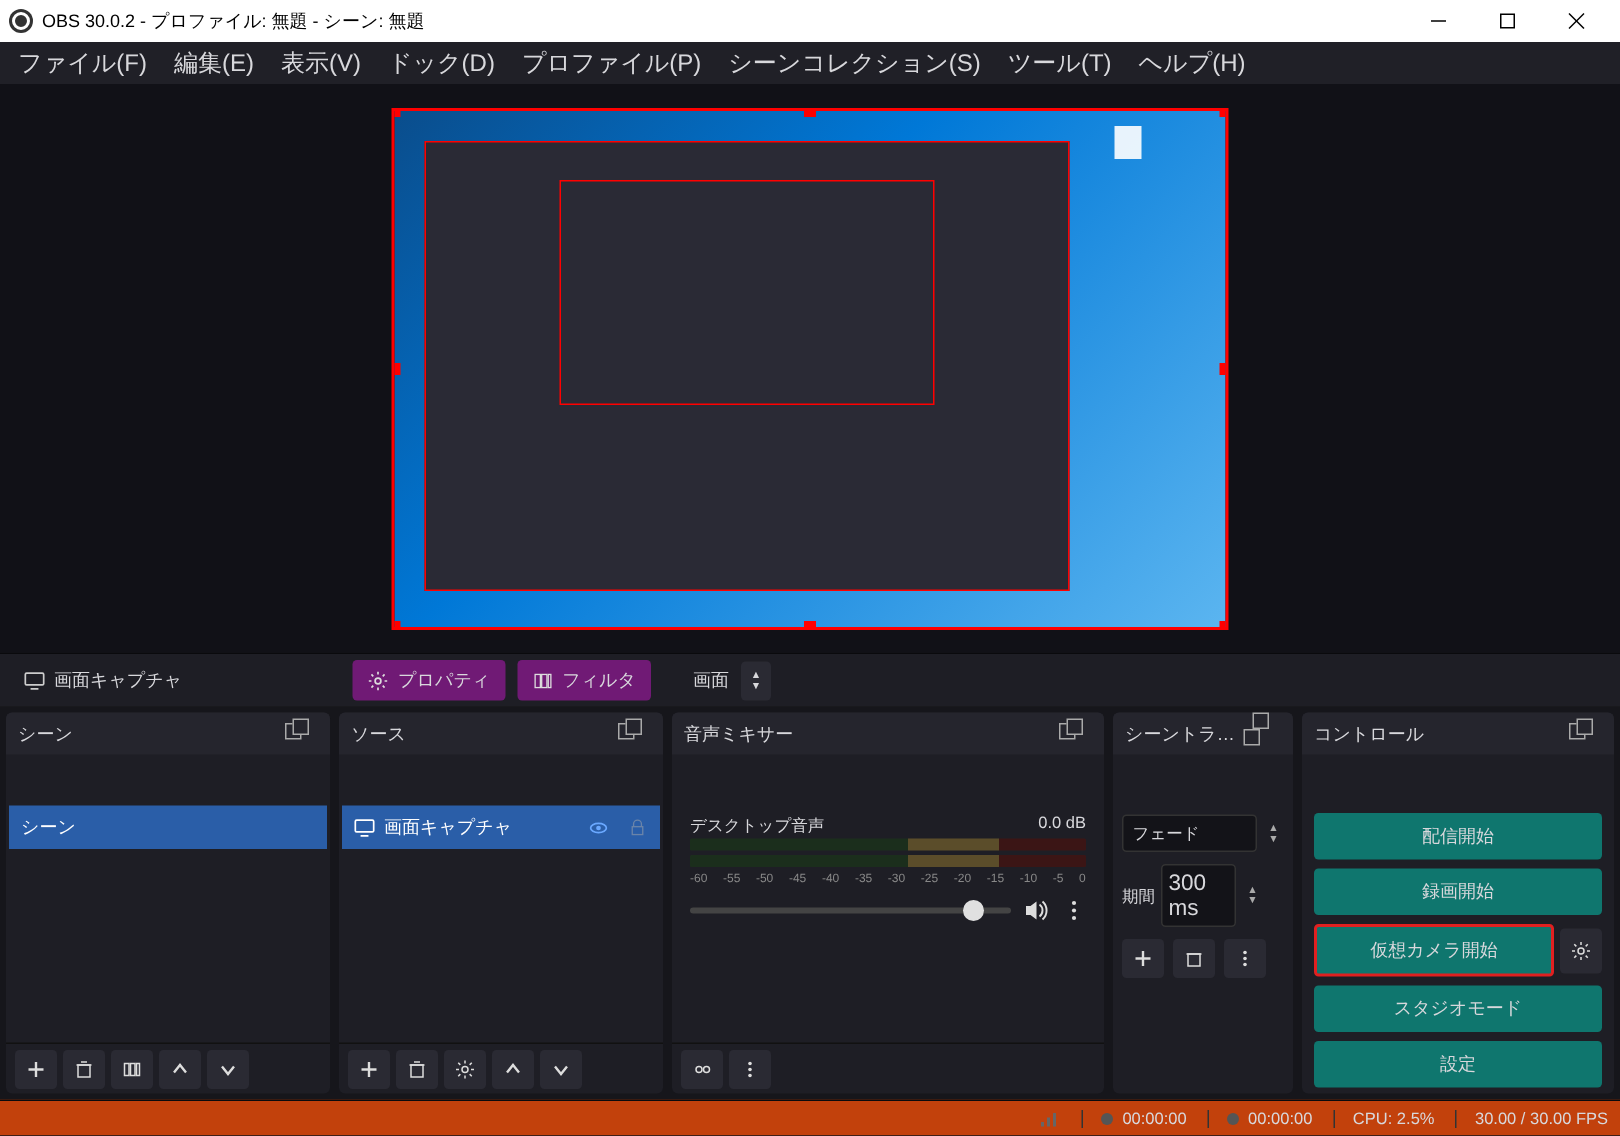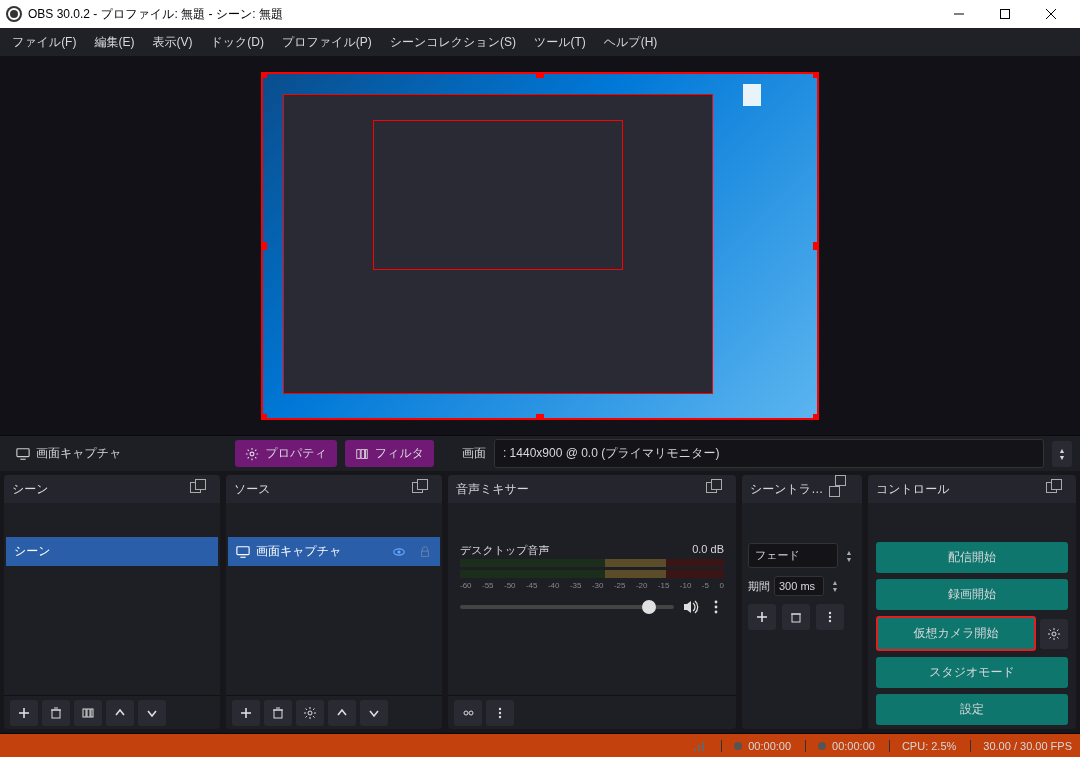--- a/index.html
+++ b/index.html
@@ -4,21 +4,21 @@
 <style>
 * { margin: 0; padding: 0; box-sizing: border-box; font-family: "Meiryo", "Segoe UI", sans-serif; }
 body { background: #1a1a1f; color: #d8d8dc; width: 1080px; height: 757px; overflow: hidden; font-size: 12px; display: flex; flex-direction: column; }
 .titlebar { background: #fff; height: 28px; display: flex; align-items: center; padding: 0 6px; color: #000; font-size: 12px; }
 .titlebar .app-icon { width: 16px; height: 16px; border-radius: 50%; background: #333; margin-right: 6px; display:flex;align-items:center;justify-content:center;}
 .titlebar .app-icon::after{content:"";width:8px;height:8px;border:2px solid #fff;border-radius:50%;}
 .titlebar .title-text { flex: 1; }
 .winbtns { display: flex; }
 .winbtn { width: 46px; height: 28px; display: flex; align-items: center; justify-content: center; }
 .menubar { background: #202027; height: 28px; display: flex; align-items: center; padding: 0 4px; gap: 2px; }
-.menu-item { padding: 4px 8px; font-size: 12px; cursor: default; }
+.menu-item { padding: 4px 8px; font-size: 16px; cursor: default; }
 .preview-area { flex: 1; background: #111117; display: flex; align-items: center; justify-content: center; position: relative; min-height: 0; }
 .preview-canvas { width: 558px; height: 348px; background: linear-gradient(135deg,#0a4d8c 0%,#0078d7 40%,#5bb5f0 100%); border: 2px solid red; position: relative; overflow:hidden;}
 .preview-canvas .inner-win{position:absolute;top:20px;left:20px;width:430px;height:300px;background:#2a2a35;border:1px solid red;}
 .preview-canvas .inner-win2{position:absolute;top:46px;left:110px;width:250px;height:150px;background:#2a2a35;border:1px solid red;}
 .preview-canvas .desk-icon{position:absolute;width:18px;height:22px;background:rgba(255,255,255,0.9);}
 .red-handle{position:absolute;width:8px;height:8px;background:red;}
 .source-toolbar { background: #1e1e25; height: 36px; display: flex; align-items: center; padding: 0 8px; gap: 8px; border-top: 1px solid #0a0a0d; }
 .src-name { display:flex; align-items:center; gap:6px; padding: 4px 8px; }
 .toolbtn { background: #701a75; padding: 5px 10px; border-radius: 3px; display: flex; align-items: center; gap: 6px; cursor: default; font-size: 12px; justify-content: space-between;}
 .dropdown { background: #131318; border: 1px solid #333; padding: 5px 8px; border-radius: 3px; flex: 1; display:flex;align-items:center;justify-content:space-between;}
@@ -42,21 +42,21 @@
 .meter-scale { display:flex; justify-content:space-between; font-size:8px; color:#888;}
 .slider-row{display:flex;align-items:center;gap:8px;margin-top:8px;}
 .slider-track{flex:1;height:4px;background:#444;border-radius:2px;position:relative;}
 .slider-thumb{position:absolute;right:18px;top:-5px;width:14px;height:14px;border-radius:50%;background:#e0e0e0;}
 .ctrl-btn { background: #0f766e; margin: 3px 6px; padding: 7px 4px; text-align: center; border-radius: 3px; font-size: 12px;}
 .ctrl-btn.highlight { border: 2px solid #e02020; margin:3px 6px;}
 .ctrl-row{display:flex;gap:4px;align-items:center;margin:3px 6px;}
 .ctrl-row .ctrl-btn{flex:1;margin:0;}
 .trans-row{display:flex;align-items:center;gap:4px;padding:4px 2px;font-size:11px;}
 .trans-select{flex:1;background:#131318;border:1px solid #333;padding:4px 6px;border-radius:3px;display:flex;justify-content:space-between;align-items:center;}
-.spinbox{width:50px;background:#131318;border:1px solid #333;padding:3px 4px;border-radius:3px;font-size:11px;}
+.spinbox{width:50px;background:#131318;border:1px solid #333;padding:3px 4px;border-radius:3px;font-size:15px;}
 .spin-ctrl{width:14px;display:flex;flex-direction:column;font-size:7px;text-align:center;color:#aaa;}
 .statusbar { height: 24px; background: #c2410c; display: flex; align-items: center; justify-content: flex-end; padding: 0 8px; gap: 14px; font-size: 11px; border-top:1px solid #0a0a0d;}
 .status-item{display:flex;align-items:center;gap:6px;border-left:1px solid #333;padding-left:12px;}
 .dot{width:8px;height:8px;border-radius:50%;background:#555;}
 .popout-icon::before{content:"";display:inline-block;width:9px;height:9px;border:1px solid #aaa;position:relative;}
 .popout-icon::after{content:"";display:inline-block;width:9px;height:9px;border:1px solid #aaa;position:relative;left:-6px;top:-3px;background:#25252d;}
 svg{display:block;}
 .ico{width:14px;height:14px;}
 </style>
 </head>
@@ -130,23 +130,20 @@
   </div>
   <div class="toolbtn">
     <svg class="ico" viewBox="0 0 16 16">
         <rect x="2" y="3" width="4" height="10" fill="none" stroke="#ddd"></rect>
         <rect x="7" y="3" width="4" height="10" fill="none" stroke="#ddd"></rect>
         <rect x="12" y="3" width="2" height="10" fill="none" stroke="#ddd"></rect>
       </svg>
     <span>フィルタ</span>
   </div>
   <span style="margin-left:20px;">画面</span>
-  <div class="dropdown">
-    <span>: 1440x900 @ 0.0 (プライマリモニター)</span>
-  </div>
   <div class="iconbtn" style="width:20px;flex-direction:column;font-size:7px;">▲<br>▼</div>
 </div>
 
 <div class="docks">
 
   <div class="dock scenes">
     <div class="dock-header">
       <span>シーン</span>
       <span class="popout-icon"></span>
     </div>

